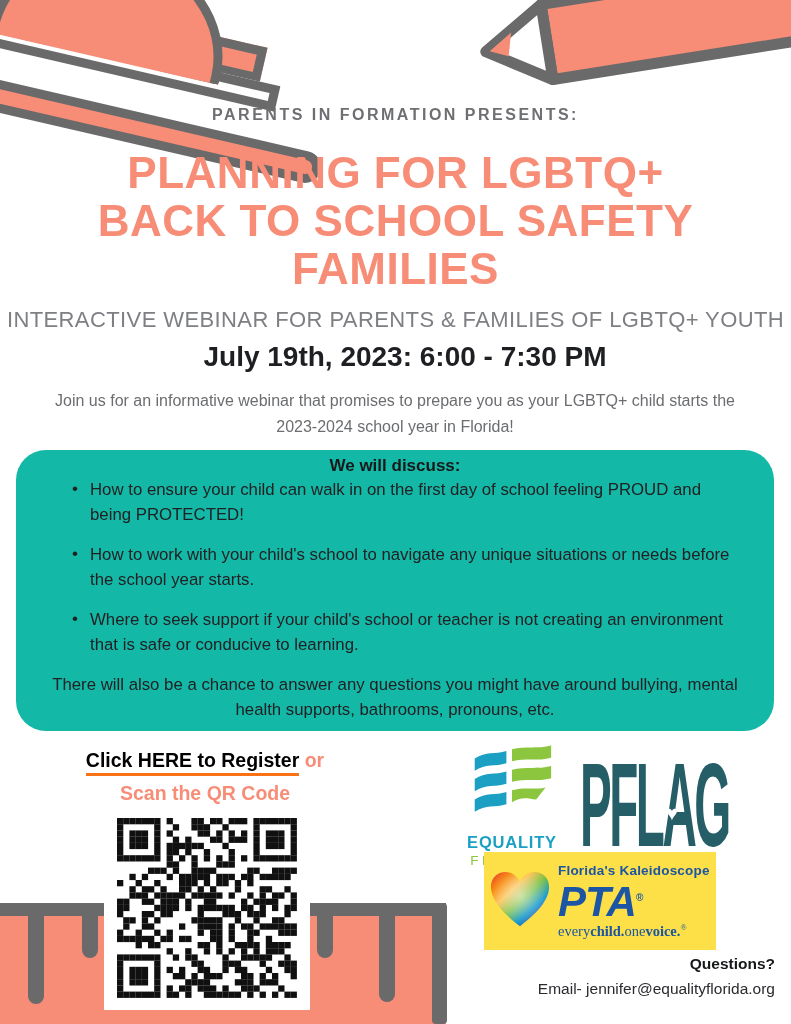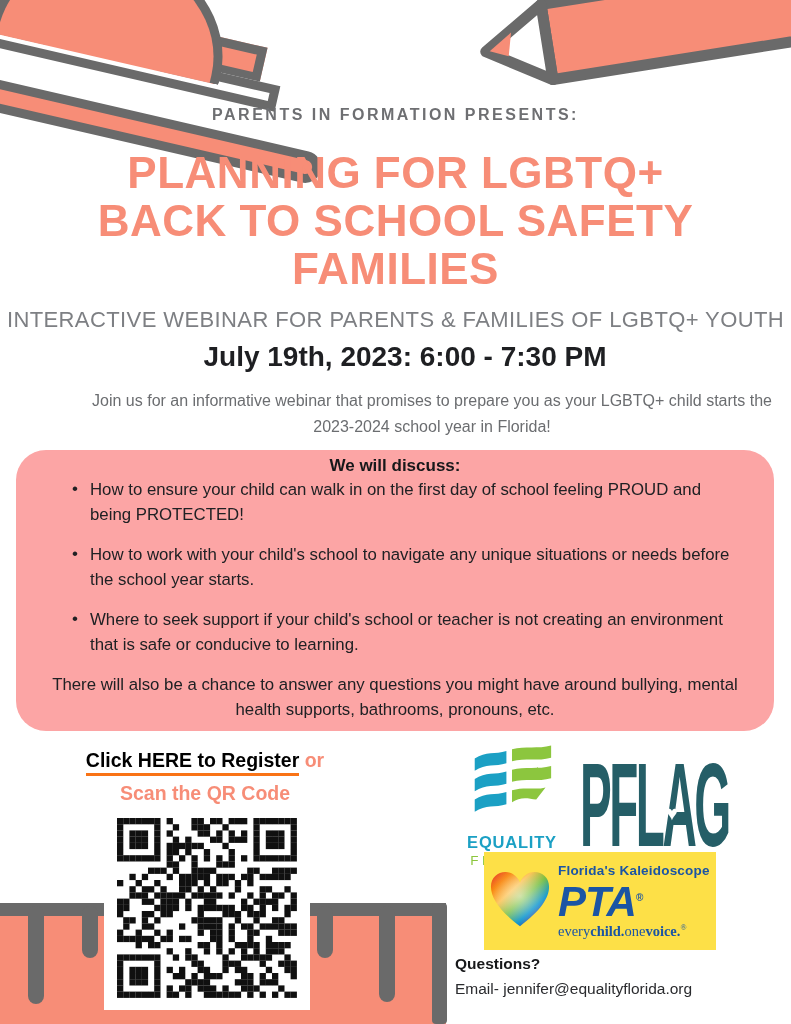--- a/index.html
+++ b/index.html
@@ -26,24 +26,24 @@
   .presents{position:absolute;top:106px;left:0;right:0;text-align:center;
             font-size:16px;font-weight:bold;letter-spacing:2.5px;color:#6E6F72;}
   .title{position:absolute;top:149px;left:0;right:0;text-align:center;margin:0;
          font-size:44px;font-weight:bold;letter-spacing:0.5px;line-height:48px;color:#F78D77;}
   .title span{display:block;}
   .subtitle{position:absolute;top:307px;left:0;right:0;text-align:center;white-space:nowrap;
             font-size:22px;letter-spacing:0.4px;color:#7D7F83;}
   .datetime{position:absolute;top:341px;left:0;right:0;text-align:center;
             font-size:28px;font-weight:bold;color:#1E1F22;padding-left:19px;}
   .intro{position:absolute;top:388px;left:55px;width:680px;text-align:center;
-         font-size:16px;line-height:26px;color:#6B6D70;margin-left:37px;}
+         font-size:16px;line-height:26px;color:#6B6D70;}
 
   
-  .panel{position:absolute;top:450px;left:16px;width:758px;height:281px;background:#fca5a5;
+  .panel{position:absolute;top:450px;left:16px;width:758px;height:281px;background:#14b8a6;
          border-radius:30px;box-sizing:border-box;padding-top:5px;overflow:hidden;}
   .panel-heading{text-align:center;font-size:17px;font-weight:bold;color:#17181A;line-height:22px;margin:0;}
   .panel ul{list-style:none;margin:0 36px 0 56px;padding:0;}
   .panel li{position:relative;padding-left:18px;margin-bottom:15px;
             font-size:16.8px;line-height:25px;color:#202124;}
   .panel .dot{position:absolute;left:0;top:-1px;font-size:17px;color:#202124;}
   .panel-note{margin:6px 26px 0;text-align:center;font-size:16.8px;line-height:25px;color:#202124;}
 
   
   .register{position:absolute;top:744px;left:40px;width:330px;text-align:center;
@@ -73,21 +73,21 @@
   .pta-top{font-size:13.5px;font-weight:bold;color:#1B55A4;letter-spacing:0.2px;}
   .pta-acronym{font-size:42px;font-weight:bold;font-style:italic;color:#1B55A4;
                line-height:40px;letter-spacing:-1px;}
   .pta-acronym sup{font-size:10px;font-style:normal;}
   .pta-tagline{font-family:"Liberation Serif",serif;font-size:14.5px;color:#1B55A4;margin-top:1px;}
   .pta-tagline .it{}
   .pta-tagline .b{font-weight:bold;}
   .pta-tagline sup{font-size:8px;}
 
   
-  .questions{position:absolute;left:455px;top:955px;width:320px;text-align:left;}
+  .questions{position:absolute;left:455px;top:955px;width:320px;text-align:right;}
   .q-head{font-size:15.5px;font-weight:bold;color:#17181A;}
   .q-email{font-size:15.5px;color:#2A2B2E;margin-top:7px;}
 </style>
 </head>
 <body>
 
 <div class="flyer">
 
   <div class="stapler">
     <div class="part st-base"></div>

